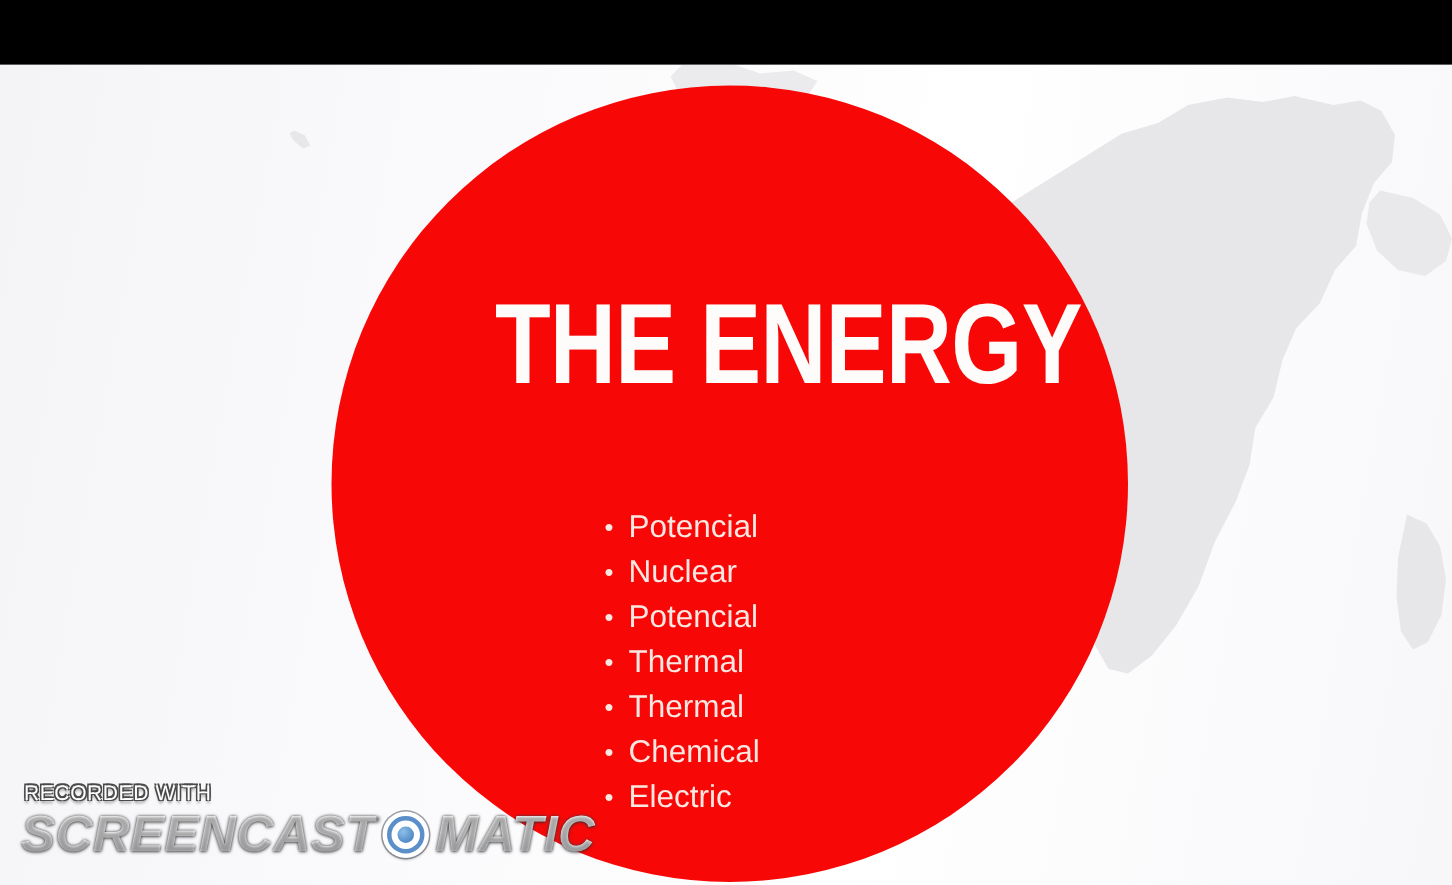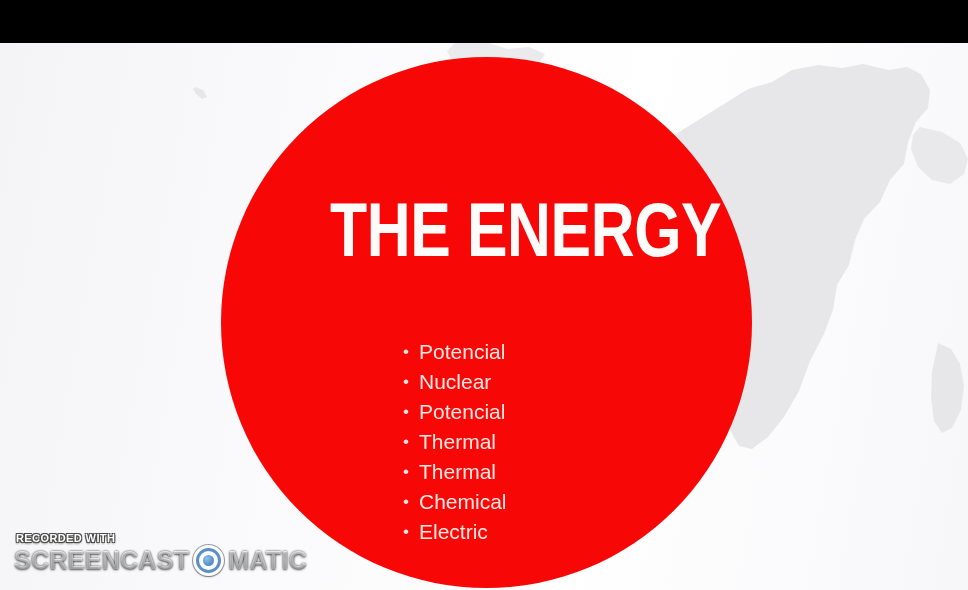--- a/index.html
+++ b/index.html
@@ -140,45 +140,46 @@
   #watermark {
     position: absolute;
     left: 14px;
     bottom: 14px;
     z-index: 30;
     user-select: none;
   }
   #wm-recorded {
     display: block;
     margin: 0 0 1px 2px;
-    font-size: 11px;
-    font-weight: 700;
+    font-size: 14px;
+    font-weight: 400;
     letter-spacing: 0.4px;
     color: #ffffff;
     text-shadow:
       -1px -1px 0 #4a4a4a,  1px -1px 0 #4a4a4a,
       -1px  1px 0 #4a4a4a,  1px  1px 0 #4a4a4a,
        0    2px 2px rgba(0,0,0,0.45);
   }
   #wm-logo-row {
     display: flex;
     align-items: center;
     gap: 4px;
   }
   #wm-logo-row .wm-word {
-    font-size: 25px;
+    font-size: 34px;
     font-weight: 700;
     letter-spacing: 0.3px;
     color: #ffffff;
     background: linear-gradient(180deg, #ffffff 0%, #ffffff 48%, #d2d5da 100%);
     -webkit-background-clip: text;
     background-clip: text;
     -webkit-text-fill-color: transparent;
     text-shadow: 0 1px 2px rgba(0,0,0,0.35);
     filter: drop-shadow(0 0 1px rgba(70,70,75,0.95));
+    font-style: italic;
   }
   #wm-target {
     position: relative;
     width: 31px;
     height: 31px;
     border-radius: 50%;
     background: #ffffff;
     box-shadow: 0 0 0 1px rgba(80,88,100,0.55), 0 1px 2px rgba(0,0,0,0.35);
     display: flex;
     align-items: center;

